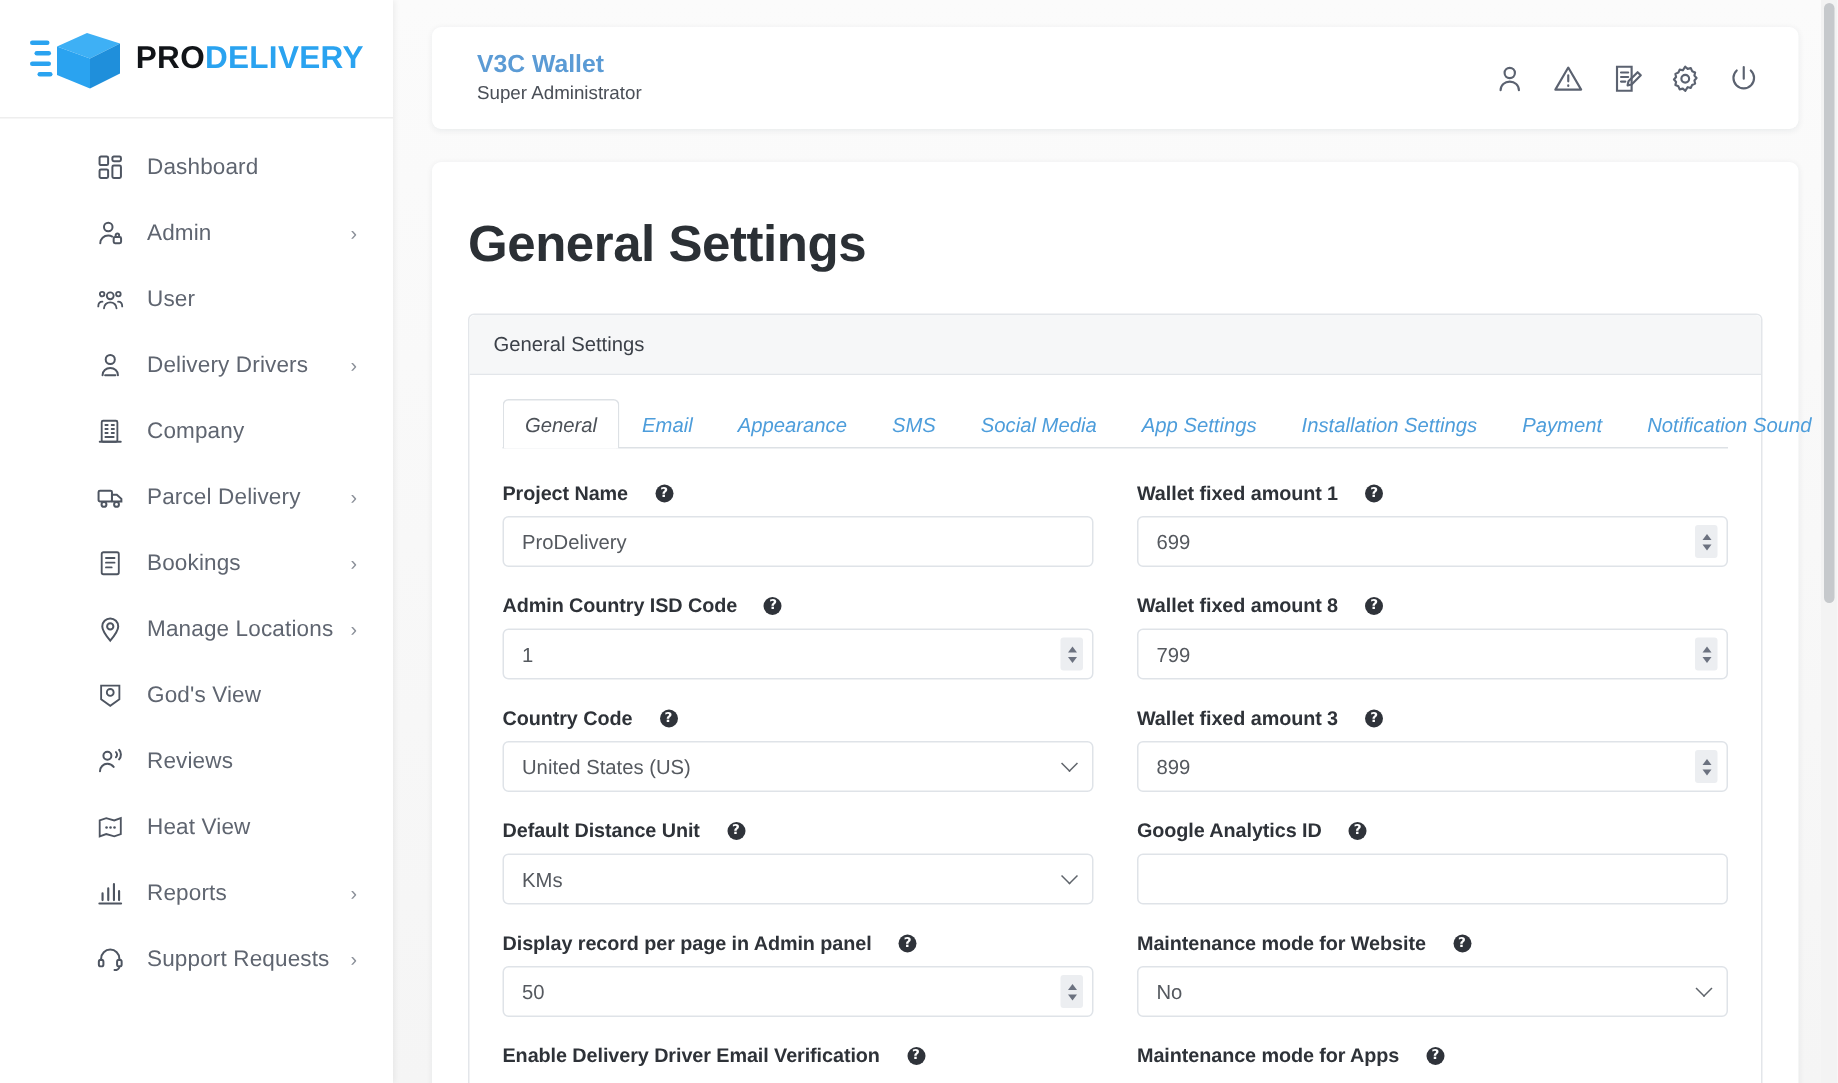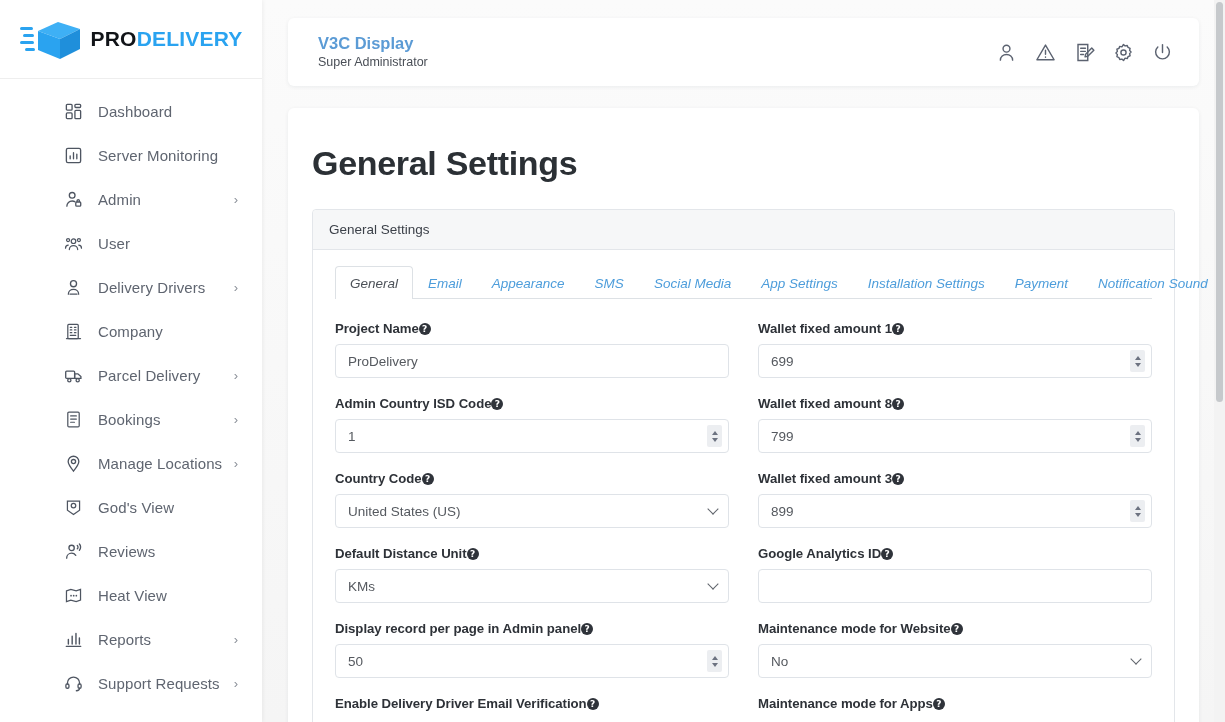--- a/index.html
+++ b/index.html
@@ -148,21 +148,21 @@
     grid-template-columns: 1fr 1fr;
     column-gap: 29px;
     row-gap: 0;
     padding: 22px 0 0 0;
   }
   .field { margin-bottom: 18px; }
   .field-label {
     font-size: 13.2px;
     font-weight: 700;
     color: #2e3238;
-    display: flex; align-items: center; gap: 0;
+    display: flex; align-items: center; gap: 18px;
     margin-bottom: 8px;
     letter-spacing: -.05px;
   }
   .help-ico {
     width: 12px; height: 12px;
     border-radius: 50%;
     background: #2f333a;
     color: #fff;
     font-size: 9px;
     line-height: 12px;
@@ -275,30 +275,20 @@
             <rect x="2.5" y="2.5" width="6" height="6" rx="1"></rect>
               <rect x="11.5" y="2.5" width="6" height="3.3" rx="1"></rect>
             <rect x="2.5" y="11.5" width="6" height="6" rx="1"></rect>
               <rect x="11.5" y="8.8" width="6" height="8.7" rx="1"></rect>
           </svg>
         </span>
         <span class="nav-label">Dashboard</span>
         <span class="nav-caret"></span>
       </a>
 
-      <a class="nav-item">
-        <span class="nav-ico">
-          <svg width="19" height="19" viewBox="0 0 20 20" fill="none" stroke="currentColor" stroke-width="1.4">
-            <rect x="2.5" y="2.5" width="15" height="15" rx="1.6"></rect>
-            <path d="M6.5 13.5v-3M10 13.5V7M13.5 13.5v-5" stroke-linecap="round"></path>
-          </svg>
-        </span>
-        <span class="nav-label">Server Monitoring</span>
-        <span class="nav-caret"></span>
-      </a>
 
       <a class="nav-item">
         <span class="nav-ico">
           <svg width="19" height="19" viewBox="0 0 20 20" fill="none" stroke="currentColor" stroke-width="1.4">
             <circle cx="8.6" cy="5.6" r="3"></circle>
             <path d="M3 17c0-3.2 2.5-5.4 5.6-5.4 1 0 2 .25 2.8.7" stroke-linecap="round"></path>
             <rect x="12.4" y="12.6" width="5.2" height="4.4" rx="1"></rect>
             <path d="M13.8 12.6v-1.2a1.2 1.2 0 012.4 0v1.2"></path>
           </svg>
         </span>
@@ -439,21 +429,21 @@
         <span class="nav-caret">›</span>
       </a>
 
     </nav>
   </aside>
 
   <section class="main">
 
     <header class="topbar">
       <div class="topbar-id">
-        <div class="topbar-name">V3C Display</div>
+        <div class="topbar-name">V3C Wallet</div>
         <div class="topbar-role">Super Administrator</div>
       </div>
       <div class="topbar-icons">
         <span class="tb-ico">
           <svg width="21" height="21" viewBox="0 0 22 22" fill="none" stroke="currentColor" stroke-width="1.5">
             <circle cx="11" cy="7" r="3.6"></circle>
             <path d="M4.6 19c0-3.6 2.9-6 6.4-6s6.4 2.4 6.4 6" stroke-linecap="round"></path>
           </svg>
         </span>
         <span class="tb-ico">

